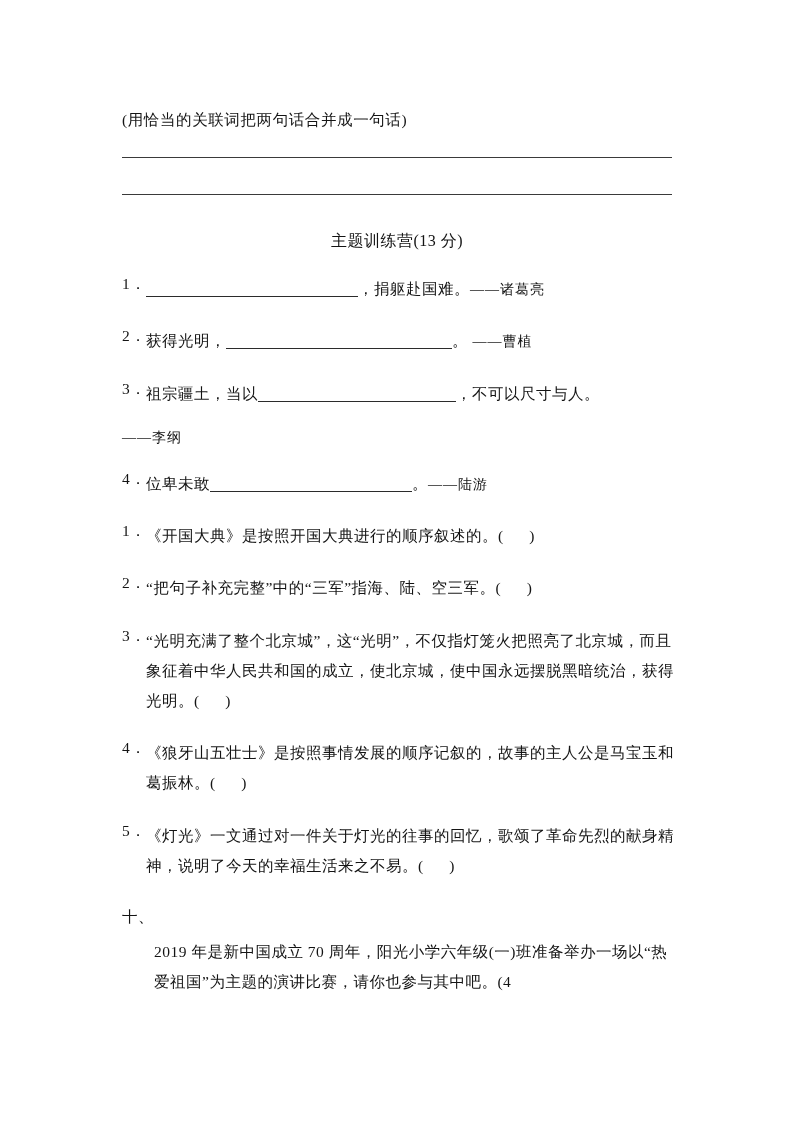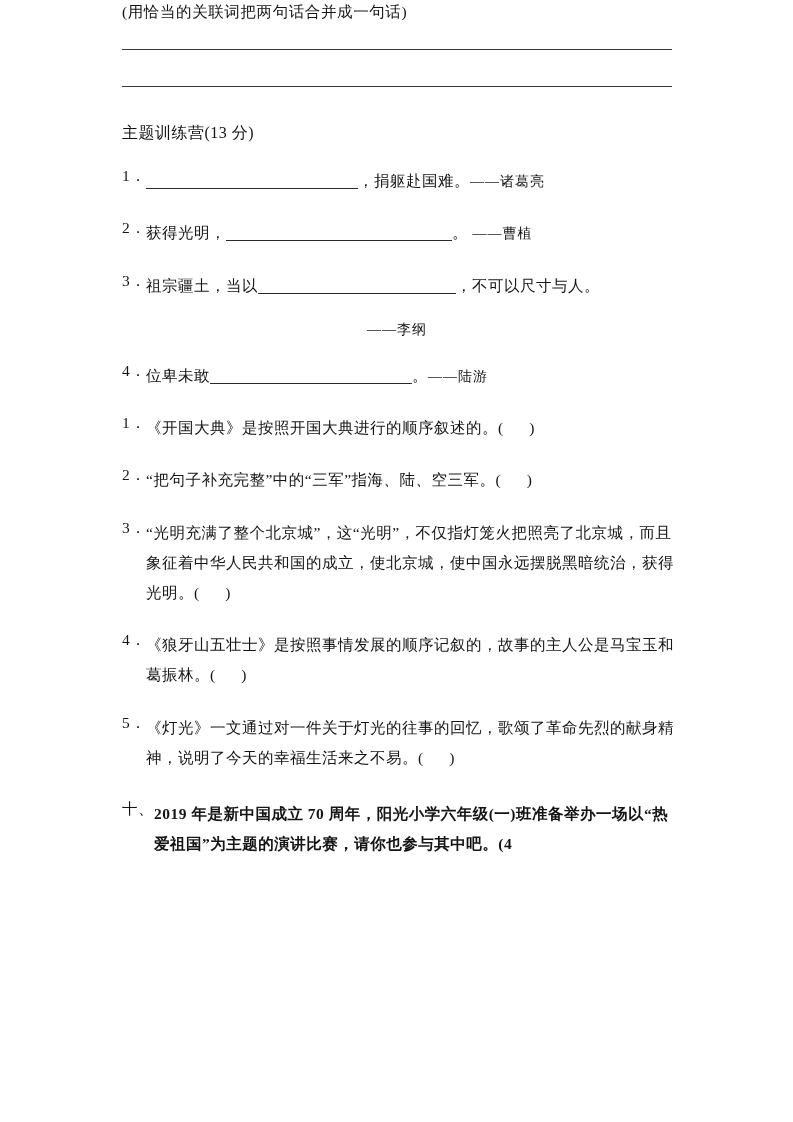--- a/index.html
+++ b/index.html
@@ -24,40 +24,41 @@
   }
   .content {
     position: absolute;
     left: 122px;
     top: 0;
     width: 552px;
   }
 
   
   .prompt-note {
+    margin-top: 108px;
     font-size: 15.5px;
     letter-spacing: 0.6px;
     line-height: 1.5;
     white-space: nowrap;
   }
 
   
   .write-lines {
     margin-top: 26px;
   }
   .write-line {
     width: 550px;
     height: 0;
     border-bottom: 1.3px solid #3a3a3a;
     margin-bottom: 36px;
   }
 
   
   .section-banner {
-    text-align: left;
+    text-align: center;
     font-size: 16px;
     letter-spacing: 0.5px;
     margin: 4px 0 0 0;
     width: 550px;
   }
 
   
   .q-heading {
     font-size: 16px;
     font-weight: bold;
@@ -97,21 +98,21 @@
   .blank.b2 { width: 226px; }
   .blank.b3 { width: 198px; }
   .blank.b4 { width: 202px; }
 
   .attrib {
     font-size: 14px;
     letter-spacing: 1px;
     margin-top: 44px;
   }
   .attrib-right {
-    text-align: center;
+    text-align: left;
     font-size: 14px;
     letter-spacing: 1px;
     margin-top: 20px;
     width: 550px;
   }
   .paren {
     display: inline-block;
     letter-spacing: 0;
   }
   .paren .gap { display: inline-block; width: 26px; }
@@ -177,17 +178,17 @@
       <span class="item-body"><span>《狼牙山五壮士》是按照事情发展的顺序记叙的，故事的主人公是马宝玉和葛振林。</span><span class="paren"><span>(</span><span class="gap"></span><span>)</span></span></span>
     </div>
 
     <div class="item">
       <span class="item-num">5．</span>
       <span class="item-body"><span>《灯光》一文通过对一件关于灯光的往事的回忆，歌颂了革命先烈的献身精神，说明了今天的幸福生活来之不易。</span><span class="paren"><span>(</span><span class="gap"></span><span>)</span></span></span>
     </div>
 
     <div class="item" style="margin-top:26px;">
       <span class="item-num" style="width:32px;">十、</span>
-      <span class="item-body" style="font-weight:bold;">2019 年是新中国成立 70 周年，阳光小学六年级(一)班准备举办一场以“热爱祖国”为主题的演讲比赛，请你也参与其中吧。(4</span>
+      <span class="item-body" style="font-weight:normal;margin-top:30px;">2019 年是新中国成立 70 周年，阳光小学六年级(一)班准备举办一场以“热爱祖国”为主题的演讲比赛，请你也参与其中吧。(4</span>
     </div>
 
   </div>
 </div>
 
 </body></html>

